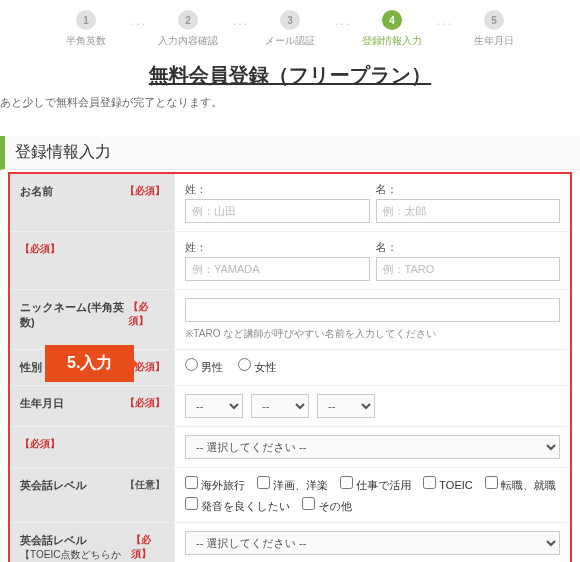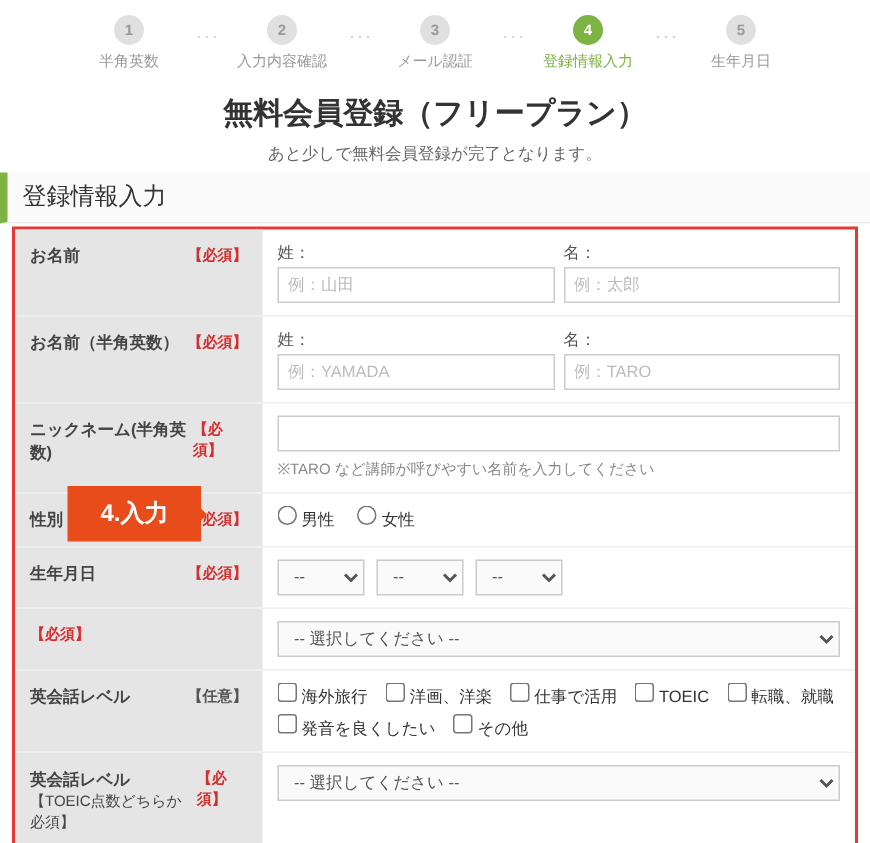--- a/index.html
+++ b/index.html
@@ -4,22 +4,22 @@
 <style>
 * { box-sizing: border-box; margin: 0; padding: 0; }
 body { font-family: "Hiragino Kaku Gothic Pro", "Meiryo", sans-serif; background: #fff; width: 580px; font-size: 12px; color: #333; }
 .progress { display: flex; justify-content: center; gap: 32px; padding: 10px 0 6px; }
 .step { display: flex; flex-direction: column; align-items: center; width: 70px; position: relative; }
 .step:not(:last-child)::after { content: "..."; position: absolute; right: -26px; top: 4px; color: #ccc; letter-spacing: 2px; }
 .step-circle { width: 20px; height: 20px; border-radius: 50%; background: #e0e0e0; color: #999; font-size: 10px; display: flex; align-items: center; justify-content: center; font-weight: bold; }
 .step-circle.active { background: #7cb342; color: #fff; }
 .step-label { font-size: 10px; color: #999; margin-top: 4px; }
 .step-label.active { color: #7cb342; }
-.page-title { text-align: center; font-size: 20px; font-weight: bold; margin: 8px 0 6px; }
-.subtitle { text-align: center; font-size: 11px; color: #666; margin-bottom: 5px; }
+.page-title { text-align: center; font-size: 20px; font-weight: bold; margin: 8px 0 6px; text-decoration: underline; }
+.subtitle { font-size: 11px; color: #666; margin-bottom: 26px; }
 .section-header { border-left: 5px solid #7cb342; padding: 6px 10px; font-size: 16px; background: #fafafa; border-bottom: 1px solid #eee; }
 .form-wrap { border: 2px solid #e53935; margin: 2px 8px 8px 8px; position: relative; }
 .form-row { display: flex; border-bottom: 1px solid #eee; }
 .form-row:last-child { border-bottom: none; }
 .label-col { width: 165px; flex-shrink: 0; background: #e5e5e5; padding: 10px 10px; display: flex; align-items: flex-start; justify-content: space-between; font-size: 11px; }
 .label-text { font-weight: bold; color: #444; }
 .tag { font-size: 10px; font-weight: bold; }
 .tag.req { color: #d32f2f; }
 .tag.opt { color: #555; }
 .input-col { flex: 1; padding: 8px 10px; }
@@ -64,38 +64,37 @@
       <div class="step-label">生年月日</div>
     </div>
   </div>
 
 <h1 class="page-title">無料会員登録（フリープラン）</h1>
 <div class="subtitle">あと少しで無料会員登録が完了となります。</div>
 
 <div class="section-header">登録情報入力</div>
 
 <div class="form-wrap">
-  <div class="callout">4.入力</div>
+  <div class="callout">5.入力</div>
 
   <div class="form-row">
     <div class="label-col">
         <span class="label-text">お名前</span>
         <span class="tag req">【必須】</span>
       </div>
     <div class="input-col">
         <div class="name-grid">
       <div><span class="field-label">姓：</span><input type="text" placeholder="例：山田" style=""></div>
       <div><span class="field-label">名：</span><input type="text" placeholder="例：太郎" style=""></div>
     </div>
       </div>
   </div>
 
   <div class="form-row">
     <div class="label-col">
-        <span class="label-text">お名前（半角英数）</span>
         <span class="tag req">【必須】</span>
       </div>
     <div class="input-col">
         <div class="name-grid">
       <div><span class="field-label">姓：</span><input type="text" placeholder="例：YAMADA" style=""></div>
       <div><span class="field-label">名：</span><input type="text" placeholder="例：TARO" style=""></div>
     </div>
       </div>
   </div>
 

